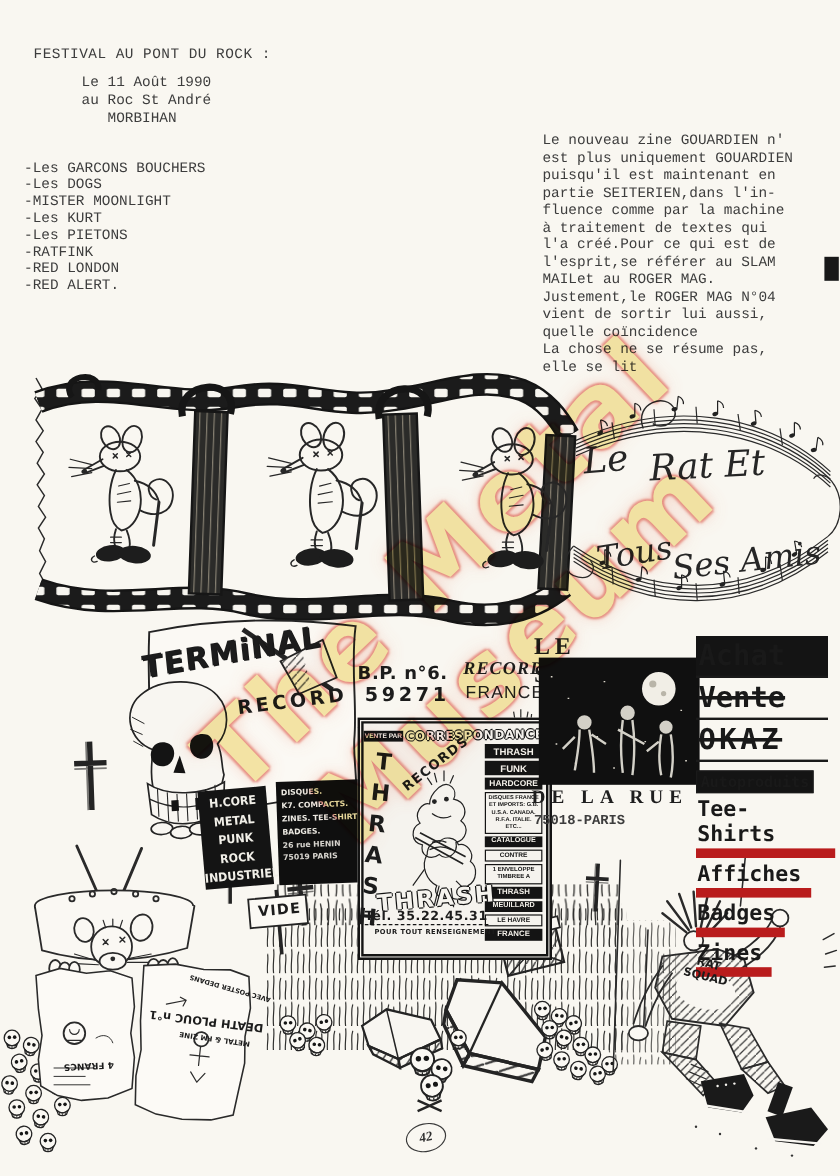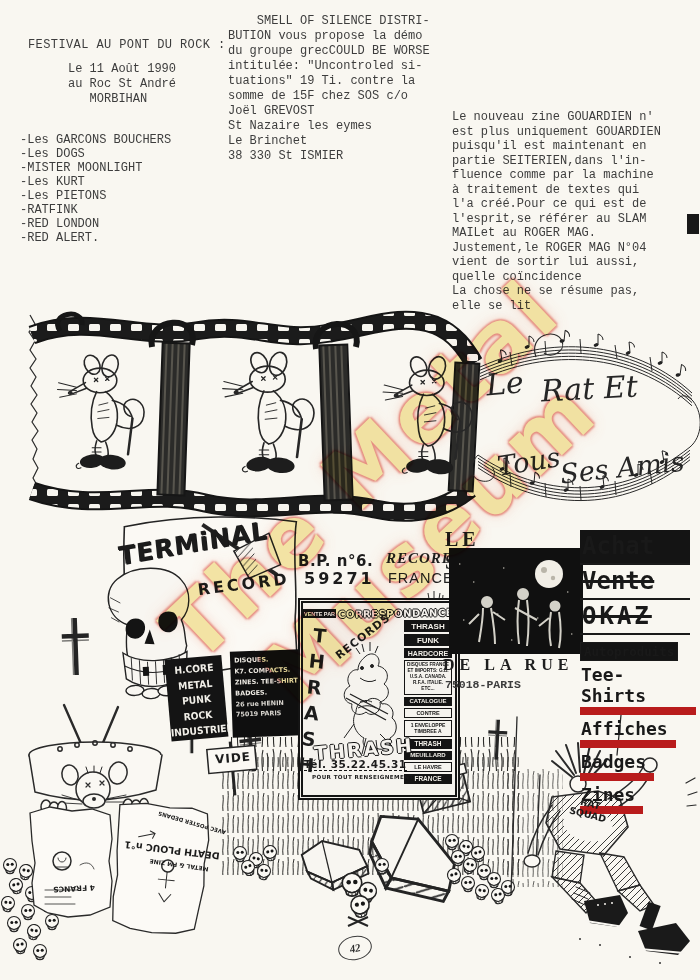--- a/index.html
+++ b/index.html
@@ -46,30 +46,20 @@
    MORBIHAN</div>
   <div class="tw" style="left:20px;top:133px;line-height:14px;">-Les GARCONS BOUCHERS
 -Les DOGS
 -MISTER MOONLIGHT
 -Les KURT
 -Les PIETONS
 -RATFINK
 -RED LONDON
 -RED ALERT.</div>
 
-  <div class="tw" style="left:228px;top:14px;">    SMELL OF SILENCE DISTRI-
-BUTION vous propose la démo
-du groupe grecCOULD BE WORSE
-intitulée: "Uncontroled si-
-tuations" 19 Ti. contre la
-somme de 15F chez SOS c/o
-Joël GREVOST
-St Nazaire les eymes
-Le Brinchet
-38 330 St ISMIER</div>
   <div class="tw" style="left:452px;top:110px;line-height:14.5px;">Le nouveau zine GOUARDIEN n'
 est plus uniquement GOUARDIEN
 puisqu'il est maintenant en
 partie SEITERIEN,dans l'in-
 fluence comme par la machine
 à traitement de textes qui
 l'a créé.Pour ce qui est de
 l'esprit,se référer au SLAM
 MAILet au ROGER MAG.
 Justement,le ROGER MAG N°04

